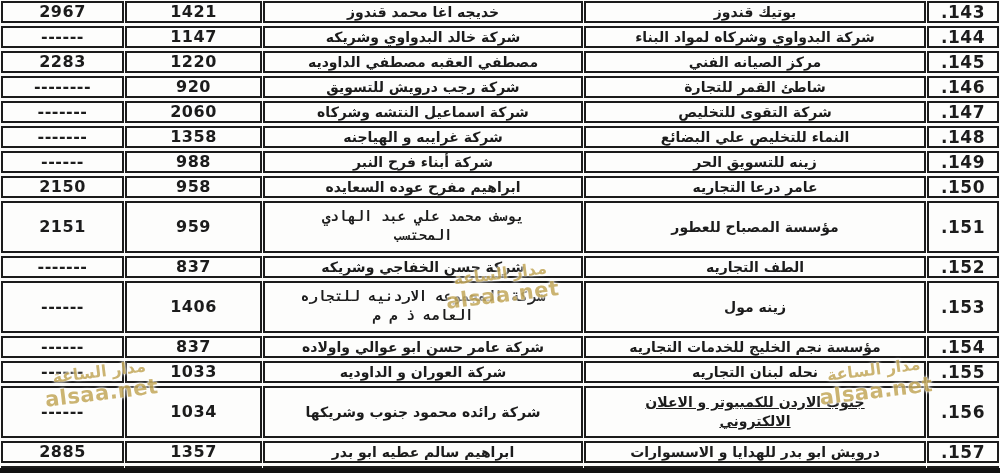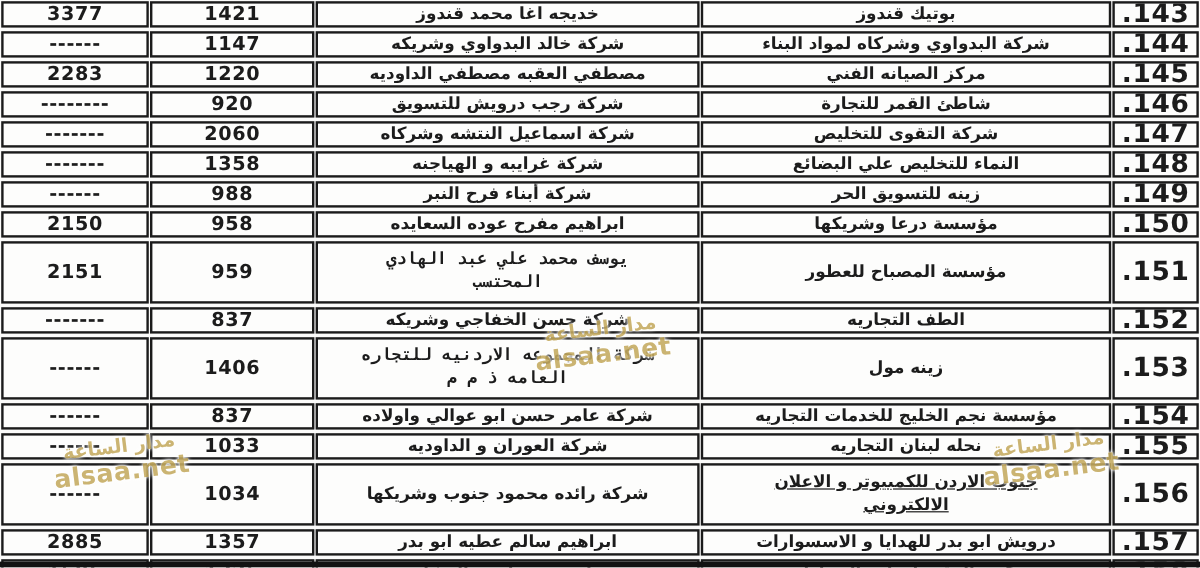--- a/index.html
+++ b/index.html
@@ -25,21 +25,21 @@
     text-align:center;
     vertical-align:middle;
     color:#1c1c1c;
     font-weight:700;
     padding:0 2px;
     line-height:18px;
     overflow:hidden;
     white-space:nowrap;
   }
   td.ar{font-size:14px;}
-  td.no{direction:ltr;font-size:22px;letter-spacing:.5px;}
+  td.no{direction:ltr;font-size:17px;letter-spacing:.5px;}
   td.num{font-size:16px;letter-spacing:.5px;}
   tr.tall td{white-space:normal;}
   tr.tall td.ar{line-height:19px;padding:2px;}
   tr.wrap-owner td.owner span{display:inline-block;max-width:245px;font-family:Liberation Mono, monospace;}
   tr.wrap-company td.company span{display:inline-block;max-width:278px;text-decoration:underline;}
   tr.xtall td{height:44px;}
 
   
   .wm{
     position:absolute;z-index:5;pointer-events:none;
@@ -76,21 +76,21 @@
         <col style="width:320px">
         <col style="width:137px">
         <col style="width:123px">
     </colgroup>
     <tbody>
       <tr>
         <td class="no">.143</td>
         <td class="ar company"><span>بوتيك قندوز</span></td>
         <td class="ar owner"><span>خديجه اغا محمد قندوز</span></td>
         <td class="num">1421</td>
-        <td class="num">3377</td>
+        <td class="num">2967</td>
       </tr>
       <tr>
         <td class="no">.144</td>
         <td class="ar company"><span>شركة البدواوي وشركاه لمواد البناء</span></td>
         <td class="ar owner"><span>شركة خالد البدواوي وشريكه</span></td>
         <td class="num">1147</td>
         <td class="num">------</td>
       </tr>
       <tr>
         <td class="no">.145</td>
@@ -122,21 +122,21 @@
       </tr>
       <tr>
         <td class="no">.149</td>
         <td class="ar company"><span>زينه للتسويق الحر</span></td>
         <td class="ar owner"><span>شركة أبناء فرح النبر</span></td>
         <td class="num">988</td>
         <td class="num">------</td>
       </tr>
       <tr>
         <td class="no">.150</td>
-        <td class="ar company"><span>مؤسسة درعا وشريكها</span></td>
+        <td class="ar company"><span>عامر درعا التجاريه</span></td>
         <td class="ar owner"><span>ابراهيم مفرح عوده السعايده</span></td>
         <td class="num">958</td>
         <td class="num">2150</td>
       </tr>
       <tr class="tall xtall wrap-owner">
         <td class="no">.151</td>
         <td class="ar company"><span>مؤسسة المصباح للعطور</span></td>
         <td class="ar owner"><span>يوسف محمد علي عبد الهادي المحتسب</span></td>
         <td class="num">959</td>
         <td class="num">2151</td>

